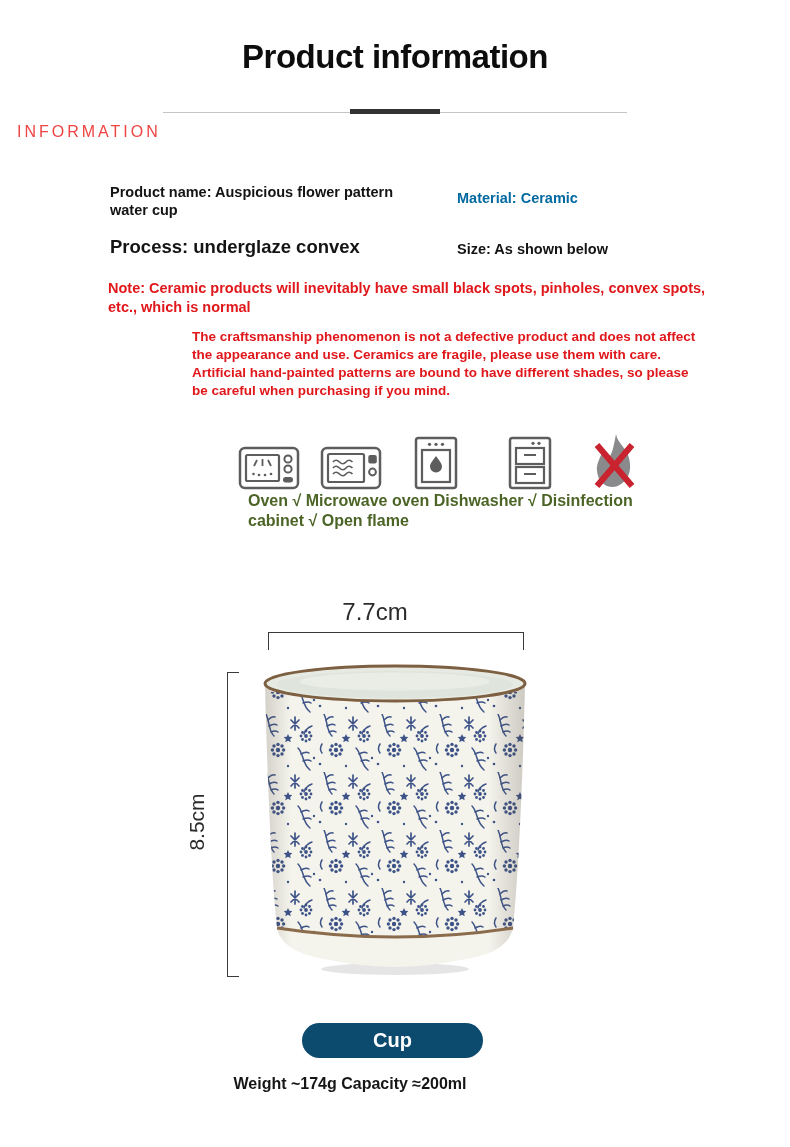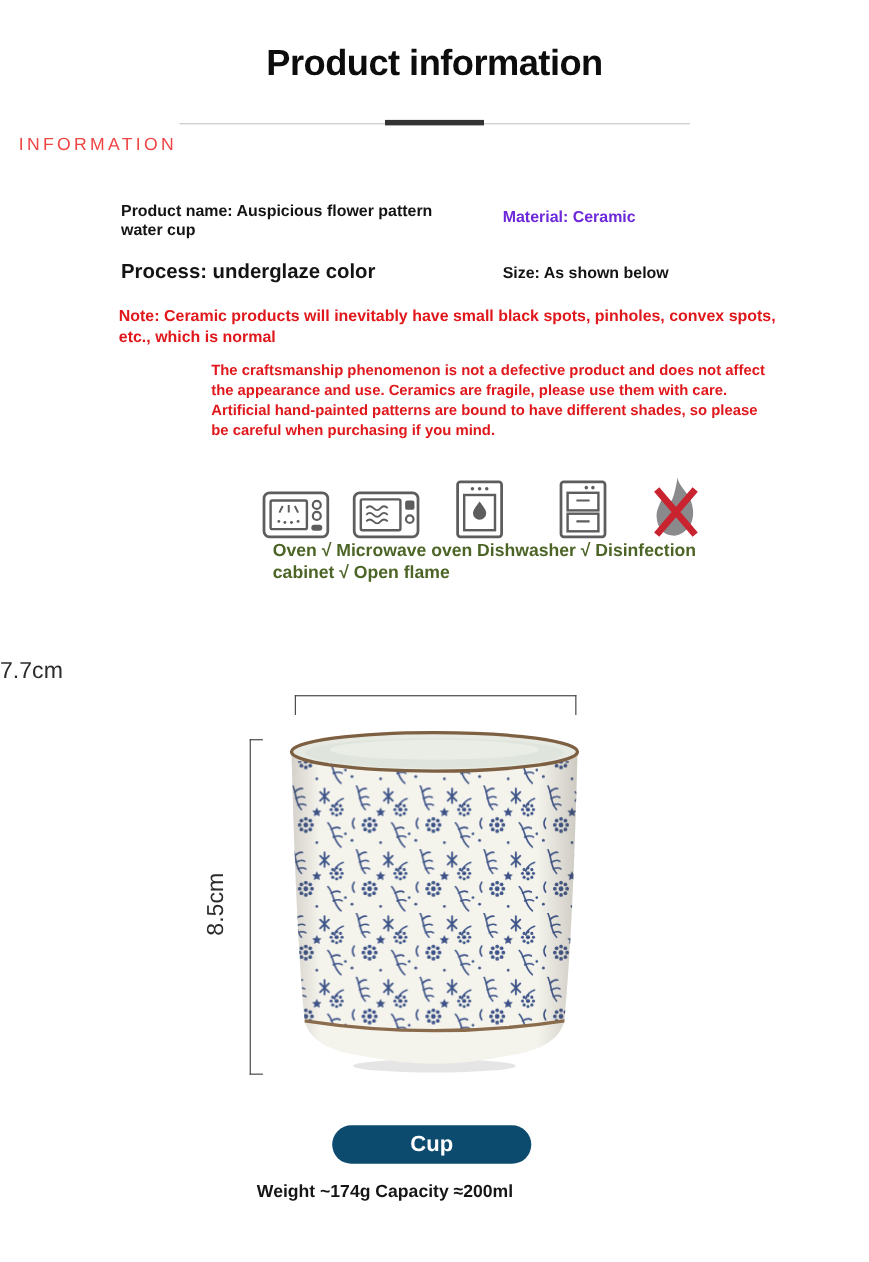--- a/index.html
+++ b/index.html
@@ -8,32 +8,32 @@
     font-family:"Liberation Sans","DejaVu Sans",sans-serif;color:#111;
   }
   .abs{position:absolute;}
   
   .title{left:0;top:38px;width:790px;text-align:center;font-size:33px;font-weight:bold;color:#0d0d0d;letter-spacing:-0.5px;}
   .rule-thin{left:163px;top:112px;width:464px;height:0;border-top:1px solid #c4c4c4;}
   .rule-thick{left:350px;top:109px;width:90px;height:5px;background:#333333;}
   .info-label{left:0;top:123px;width:790px;text-align:left;font-size:16px;color:#ef4444;letter-spacing:3px;padding-left:17px;}
   
   .d-name{left:110px;top:183px;width:310px;font-size:14.5px;font-weight:bold;line-height:18px;color:#141414;}
-  .d-material{left:457px;top:190px;width:300px;font-size:14.5px;font-weight:bold;color:#6d28d9;}
+  .d-material{left:457px;top:190px;width:300px;font-size:14.5px;font-weight:bold;color:#0369a1;}
   .d-process{left:110px;top:236px;width:340px;font-size:18.5px;font-weight:bold;color:#141414;}
   .d-size{left:457px;top:241px;width:300px;font-size:14.5px;font-weight:bold;color:#141414;}
   
   .note-head{left:108px;top:279px;width:600px;font-size:14.5px;font-weight:bold;line-height:19px;color:#e0171b;}
   .note-body{left:192px;top:328px;width:508px;font-size:13.5px;font-weight:bold;line-height:18px;color:#e0171b;}
   
   .scope-label{left:108px;top:477px;width:120px;font-size:17.5px;font-weight:bold;line-height:22px;color:#141414;}
   .scope-text{left:248px;top:491px;width:440px;font-size:16px;font-weight:bold;line-height:19.5px;color:#4c6426;}
   .icon-box{position:absolute;}
   
-  .dim-w{left:0;top:598px;width:750px;text-align:left;font-size:21px;color:#2b2b2b;}
+  .dim-w{left:0;top:598px;width:750px;text-align:center;font-size:24px;color:#2b2b2b;}
   .bracket-top{left:268px;top:632px;width:254px;height:17px;border-top:1.5px solid #3a3a3a;border-left:1.5px solid #3a3a3a;border-right:1.5px solid #3a3a3a;}
   .bracket-left{left:227px;top:672px;width:11px;height:303px;border-left:1.5px solid #3a3a3a;border-top:1.5px solid #3a3a3a;border-bottom:1.5px solid #3a3a3a;}
   .dim-h{left:147px;top:810px;width:100px;text-align:center;font-size:21px;color:#2b2b2b;transform:rotate(-90deg);transform-origin:center;}
   
   .cup-wrap{left:258px;top:656px;width:274px;height:324px;}
   
   .cup-pill{left:302px;top:1023px;width:181px;height:35px;background:#0c4a6e;border-radius:18px;
     display:flex;align-items:center;justify-content:center;color:#ffffff;font-size:20px;font-weight:bold;}
   .weight{left:0;top:1075px;width:700px;text-align:center;font-size:16px;font-weight:bold;color:#161616;}
 </style>
@@ -42,21 +42,21 @@
 
 <div id="canvas">
 
   <div class="abs title">Product information</div>
   <div class="abs rule-thin"></div>
   <div class="abs rule-thick"></div>
   <div class="abs info-label">INFORMATION</div>
 
   <div class="abs d-name">Product name: Auspicious flower pattern water cup</div>
   <div class="abs d-material">Material: Ceramic</div>
-  <div class="abs d-process">Process: underglaze color</div>
+  <div class="abs d-process">Process: underglaze convex</div>
   <div class="abs d-size">Size: As shown below</div>
 
   <div class="abs note-head">Note: Ceramic products will inevitably have small black spots, pinholes, convex spots, etc., which is normal</div>
   <div class="abs note-body">The craftsmanship phenomenon is not a defective product and does not affect the appearance and use. Ceramics are fragile, please use them with care. Artificial hand-painted patterns are bound to have different shades, so please be careful when purchasing if you mind.</div>
 
 
   <div class="icon-box" style="left:238px;top:446px;">
     <svg width="62" height="44" viewBox="0 0 62 44">
       <g stroke="#5d5d5d" fill="none" stroke-width="2.5">
         <rect x="2" y="2" width="58" height="40" rx="5"></rect>

